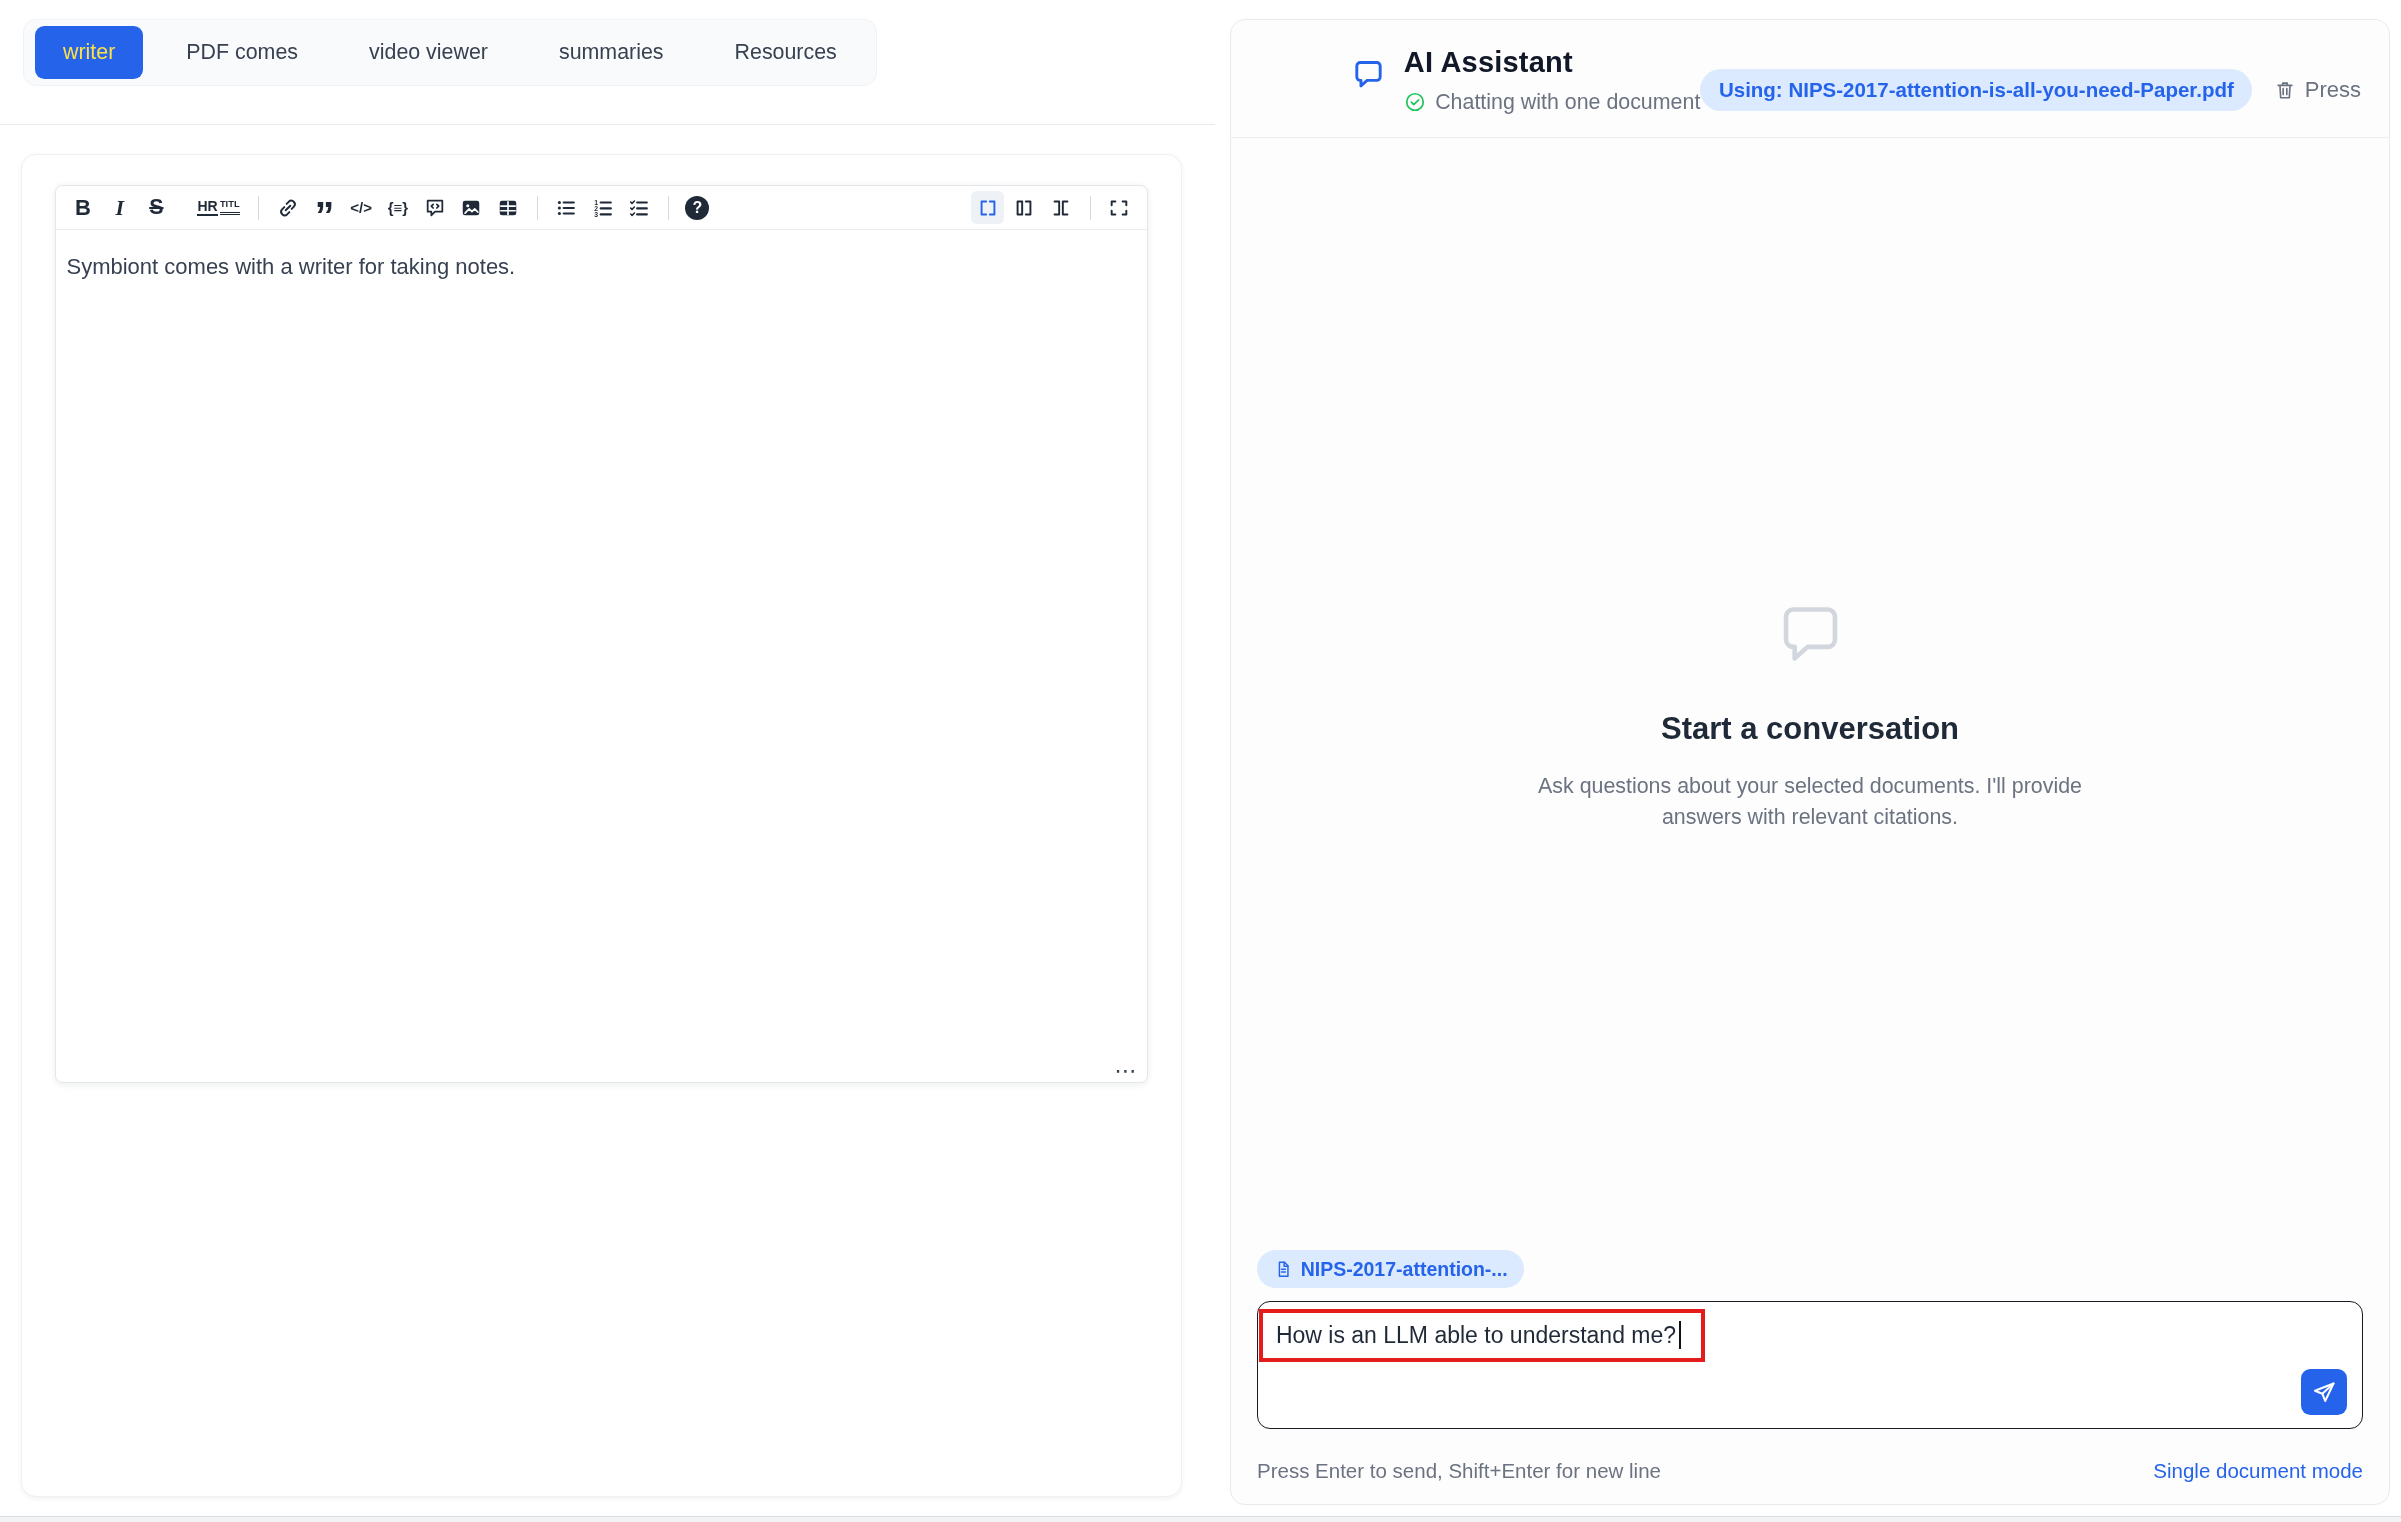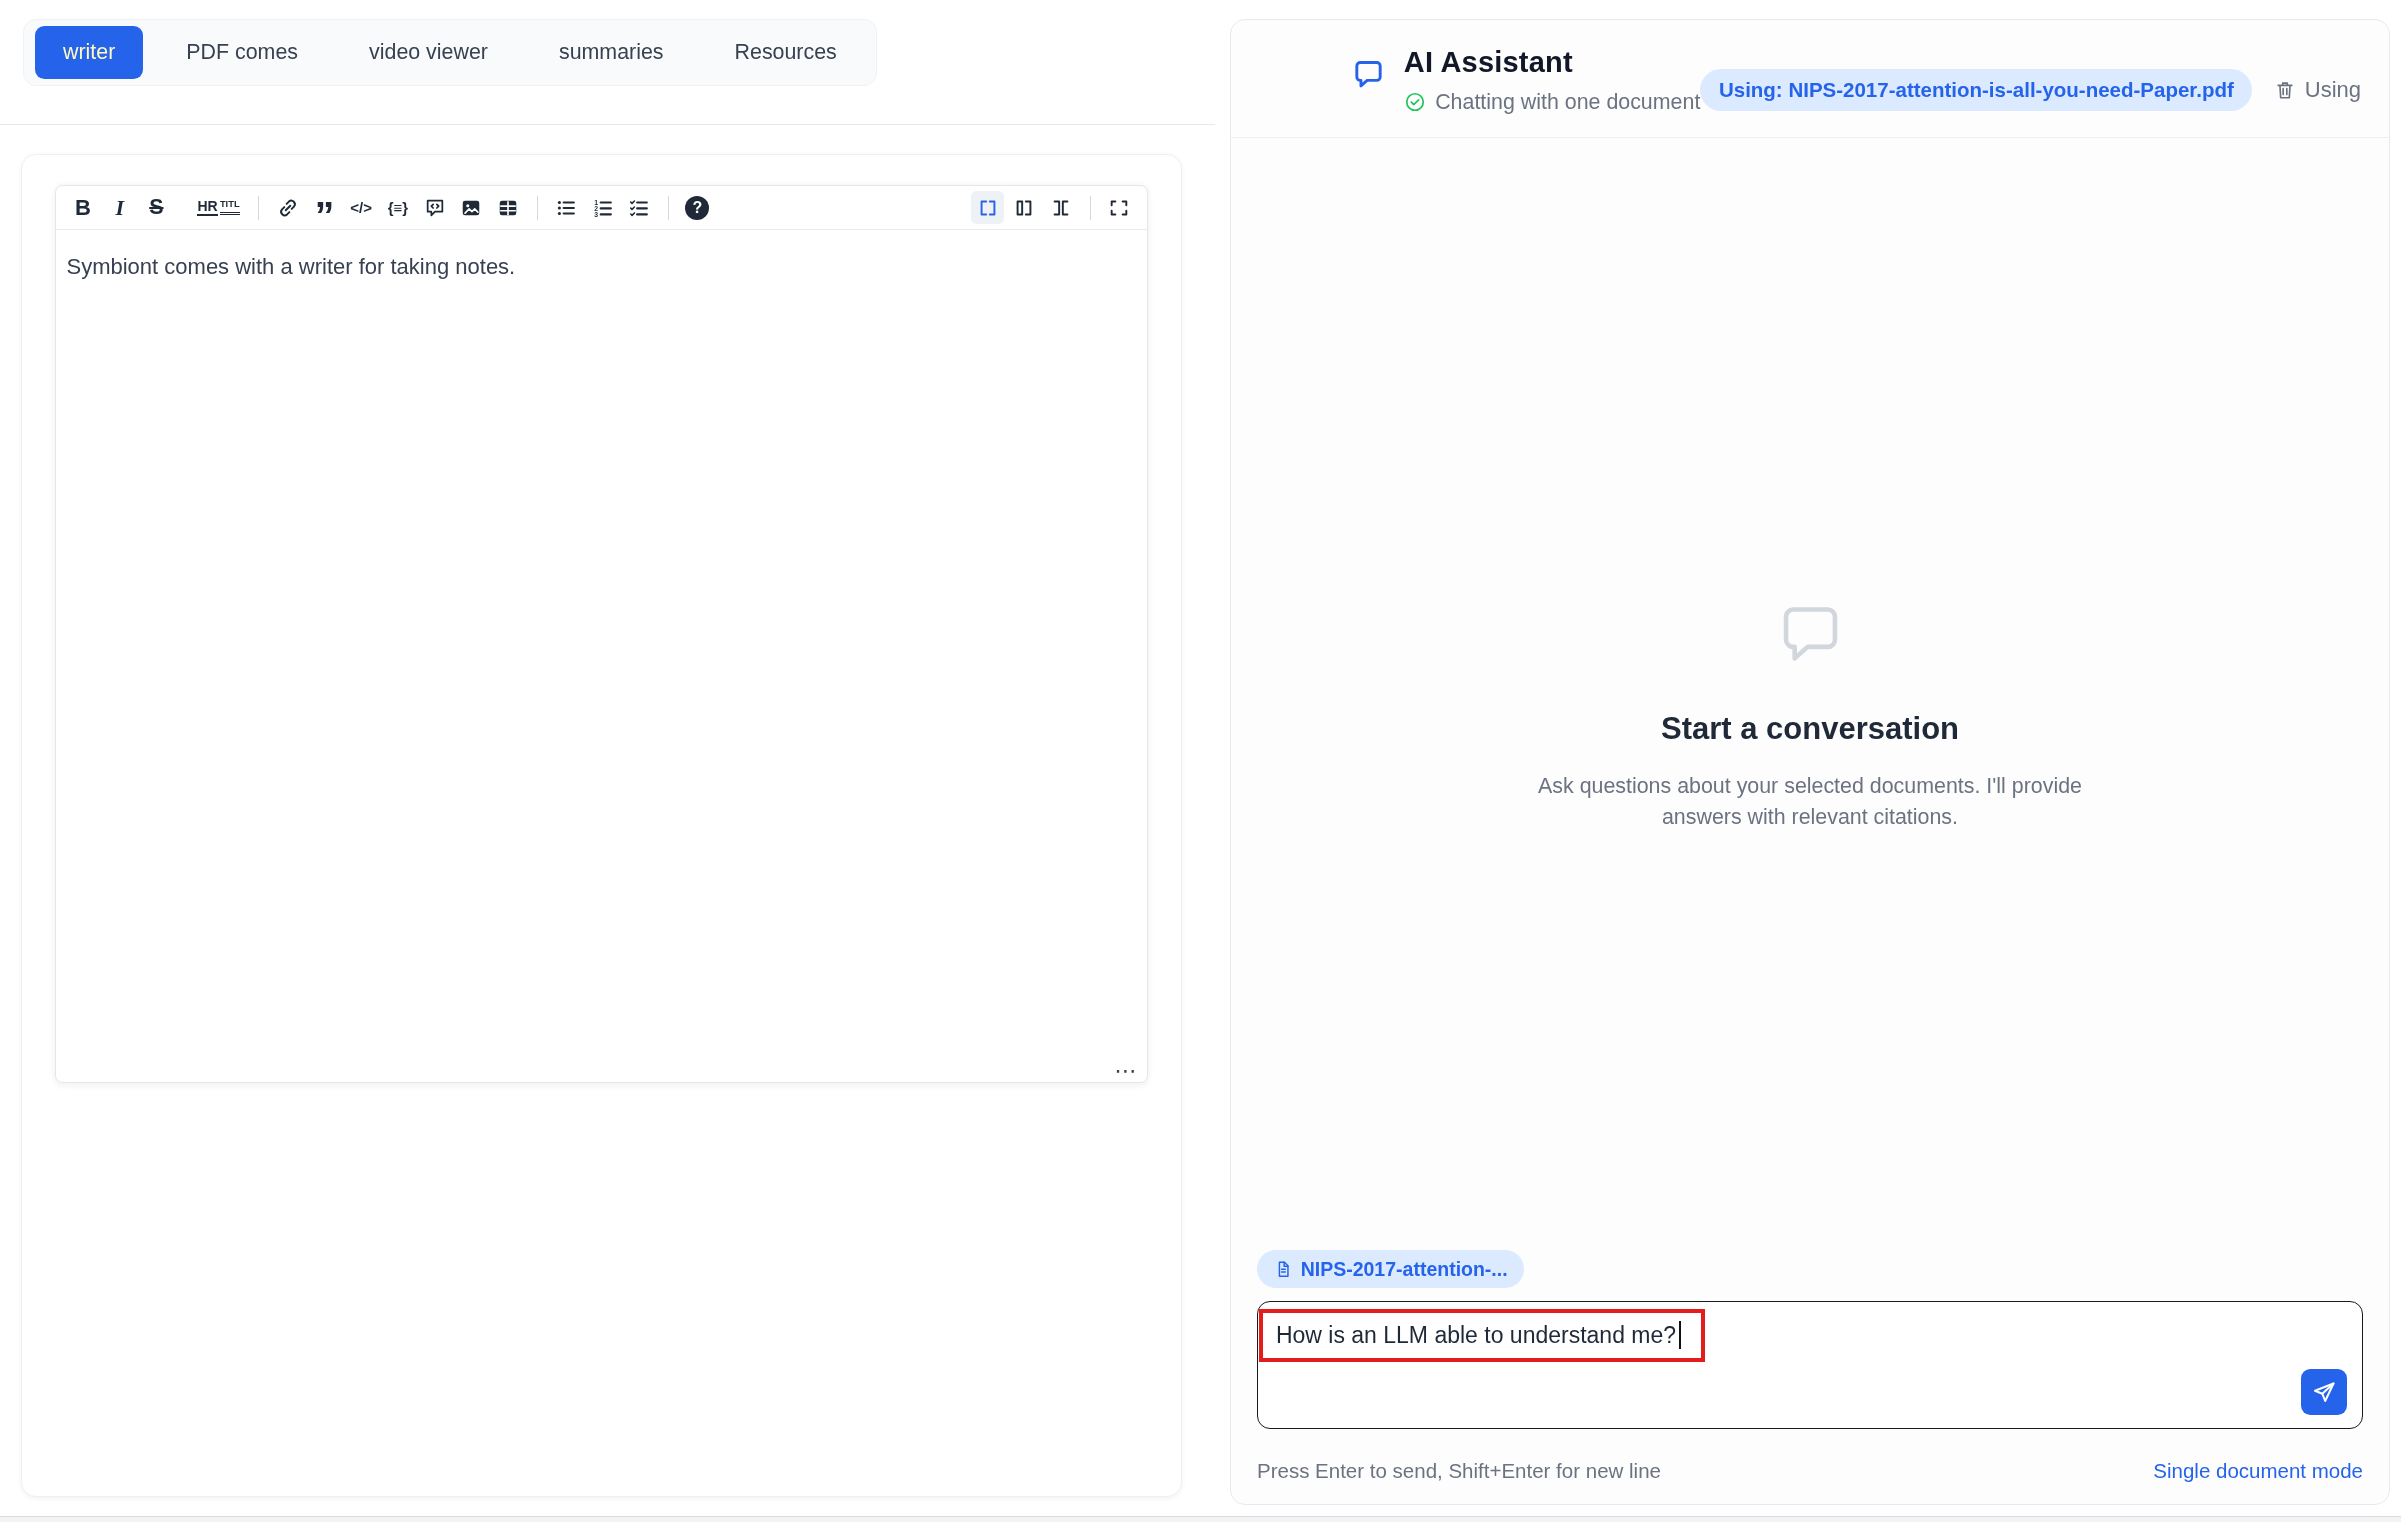--- a/index.html
+++ b/index.html
@@ -4,21 +4,21 @@
 <style>
   html,body{margin:0;padding:0;background:#fff;}
   .page{position:relative;width:2401px;height:1523px;background:#ffffff;overflow:hidden;
         font-family:"Liberation Sans","DejaVu Sans",sans-serif;color:#1f2937;}
 
   
   .tabbar{position:absolute;left:23px;top:18.6px;height:67px;display:inline-flex;align-items:center;
           gap:15px;padding:0 11px;background:#f9fafb;border:0.9px solid #f1f2f4;border-radius:13px;box-sizing:border-box;}
   .tab{font-size:21.4px;color:#374151;padding:14px 28px;border:none;background:transparent;
        border-radius:9.3px;cursor:pointer;font-family:inherit;white-space:nowrap;}
-  .tab.active{background:#2563eb;color:#fef9c3;}
+  .tab.active{background:#2563eb;color:#fde047;}
 
   .top-divider{position:absolute;left:0;top:124px;width:1215px;height:0.9px;background:#e7e9ec;}
 
   
   .editor-card{position:absolute;left:20.5px;top:154px;width:1159px;height:1341px;background:#fff;
                border:0.9px solid #eef0f3;border-radius:15px;box-shadow:0 1.9px 5.6px rgba(16,24,40,.05);}
   .editor-box{position:absolute;left:33px;top:30px;width:1093px;height:898px;background:#fff;
               border:0.9px solid #e3e6ea;border-radius:7.4px;box-shadow:0 1.9px 7.4px rgba(16,24,40,.07);box-sizing:border-box;}
   .ed-toolbar{display:flex;align-items:center;height:43px;border-bottom:0.9px solid #e9ecef;padding:0 11px;}
   .tb-left{display:flex;align-items:center;gap:3.7px;flex:1;}
@@ -266,21 +266,21 @@
         </div>
       </div>
       <div class="ai-h-right">
         <span class="using-badge">Using: NIPS-2017-attention-is-all-you-need-Paper.pdf</span>
         <button class="clear-btn">
           <span style="display:flex;">
             <svg width="22" height="22" viewBox="0 0 24 24" fill="none" stroke="currentColor" stroke-width="1.8" stroke-linecap="round" stroke-linejoin="round">
               <path d="M4.5 7h15M9.5 7V4.5h5V7M6.5 7l.8 13.5h9.4l.8-13.5M10 10.5v6.5M14 10.5v6.5"></path>
             </svg>
           </span>
-          <span>Using</span>
+          <span>Press</span>
         </button>
       </div>
     </div>
 
     <div class="ai-body">
       <div class="empty">
         <div class="empty-icon">
           <svg width="69" height="69" viewBox="0 0 24 24" fill="none" stroke="currentColor" stroke-width="1.6" stroke-linejoin="round" stroke-linecap="round">
             <path d="M6 4h12a2.5 2.5 0 0 1 2.5 2.5v8a2.5 2.5 0 0 1-2.5 2.5h-7l-4.5 4v-4H6a2.5 2.5 0 0 1-2.5-2.5v-8A2.5 2.5 0 0 1 6 4z"></path>
           </svg>

